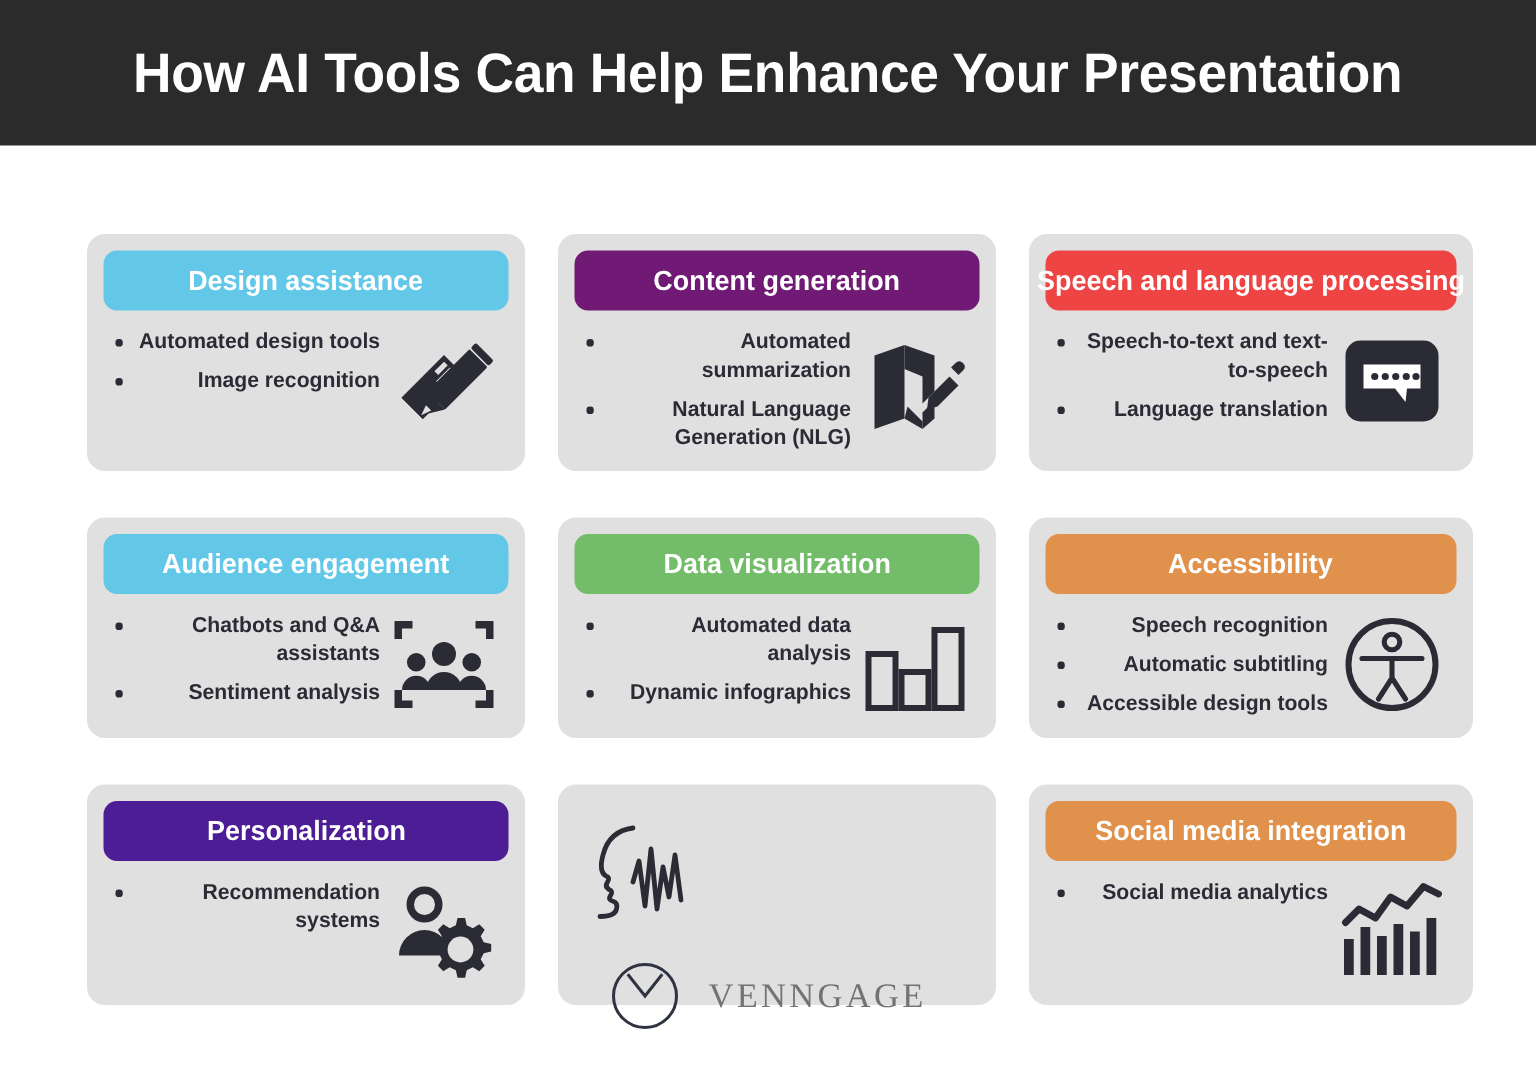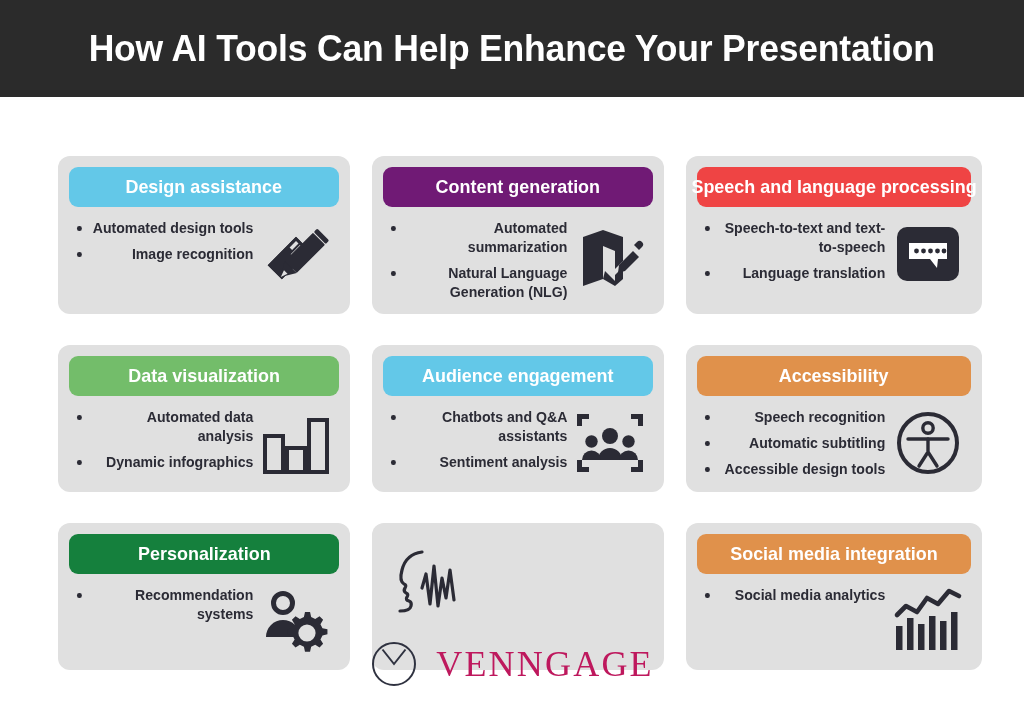--- a/index.html
+++ b/index.html
@@ -131,23 +131,23 @@
     left: 0;
     top: 640px;
     width: 1024px;
     display: flex;
     align-items: center;
     justify-content: center;
     gap: 18px;
   }
   .logo-mark { display: block; }
   .logo-word {
-    color: #be185d;
+    color: #737373;
     font-family: "Liberation Serif", serif;
-    font-size: 36px;
+    font-size: 23px;
     letter-spacing: 2.2px;
   }
 </style>
 </head>
 <body>
 
 <div class="page">
 
   <div class="titlebar">
     <div class="title">How AI Tools Can Help Enhance Your Presentation</div>
@@ -233,41 +233,20 @@
               <circle cx="35.5" cy="30" r="2.4"></circle>
               <circle cx="42.5" cy="30" r="2.4"></circle>
               <circle cx="49" cy="30" r="2.4"></circle>
             </g>
           </svg>
         </div>
       </div>
     </div>
 
     <div class="card">
-      <div class="card-head" style="background:#73bd6a">
-        <span class="card-head-text">Data visualization</span>
-      </div>
-      <div class="card-body">
-        <ul class="bullets">
-          <li>Automated data analysis</li>
-          <li>Dynamic infographics</li>
-        </ul>
-        <div class="icon-slot">
-          <svg width="70" height="70" viewBox="0 0 70 70">
-            <g fill="none" stroke="#2b2b35" stroke-width="4">
-              <rect x="4" y="26" width="18" height="36"></rect>
-              <rect x="26" y="38" width="18" height="24"></rect>
-              <rect x="48" y="10" width="18" height="52"></rect>
-            </g>
-          </svg>
-        </div>
-      </div>
-    </div>
-
-    <div class="card">
       <div class="card-head" style="background:#63c8e8">
         <span class="card-head-text">Audience engagement</span>
       </div>
       <div class="card-body">
         <ul class="bullets">
           <li>Chatbots and Q&amp;A assistants</li>
           <li>Sentiment analysis</li>
         </ul>
         <div class="icon-slot">
           <svg width="70" height="70" viewBox="0 0 70 70">
@@ -284,20 +263,41 @@
               <path d="M7 50 a9.5 9.5 0 0 1 19 0 Z"></path>
               <circle cx="53.5" cy="31.5" r="6.2"></circle>
               <path d="M44 50 a9.5 9.5 0 0 1 19 0 Z"></path>
             </g>
           </svg>
         </div>
       </div>
     </div>
 
     <div class="card">
+      <div class="card-head" style="background:#73bd6a">
+        <span class="card-head-text">Data visualization</span>
+      </div>
+      <div class="card-body">
+        <ul class="bullets">
+          <li>Automated data analysis</li>
+          <li>Dynamic infographics</li>
+        </ul>
+        <div class="icon-slot">
+          <svg width="70" height="70" viewBox="0 0 70 70">
+            <g fill="none" stroke="#2b2b35" stroke-width="4">
+              <rect x="4" y="26" width="18" height="36"></rect>
+              <rect x="26" y="38" width="18" height="24"></rect>
+              <rect x="48" y="10" width="18" height="52"></rect>
+            </g>
+          </svg>
+        </div>
+      </div>
+    </div>
+
+    <div class="card">
       <div class="card-head" style="background:#e0914b">
         <span class="card-head-text">Accessibility</span>
       </div>
       <div class="card-body">
         <ul class="bullets">
           <li>Speech recognition</li>
           <li>Automatic subtitling</li>
           <li>Accessible design tools</li>
         </ul>
         <div class="icon-slot">
@@ -305,21 +305,21 @@
             <circle cx="33" cy="33" r="29" fill="none" stroke="#2b2b35" stroke-width="4"></circle>
             <circle cx="33" cy="18" r="5.2" fill="none" stroke="#2b2b35" stroke-width="3.4"></circle>
             <path d="M13 29 L33 29 L53 29" fill="none" stroke="#2b2b35" stroke-width="3.4" stroke-linecap="round"></path>
             <path d="M33 29 L33 42 L24 56 M33 42 L42 56" fill="none" stroke="#2b2b35" stroke-width="3.4" stroke-linecap="round" stroke-linejoin="round"></path>
           </svg>
         </div>
       </div>
     </div>
 
     <div class="card">
-      <div class="card-head" style="background:#15803d">
+      <div class="card-head" style="background:#4c1d95">
         <span class="card-head-text">Personalization</span>
       </div>
       <div class="card-body">
         <ul class="bullets">
           <li>Recommendation systems</li>
         </ul>
         <div class="icon-slot">
           <svg width="70" height="70" viewBox="0 0 70 70">
             <g fill="#2b2b35">
               <circle cx="22" cy="15" r="9.5" fill="none" stroke="#2b2b35" stroke-width="5"></circle>

